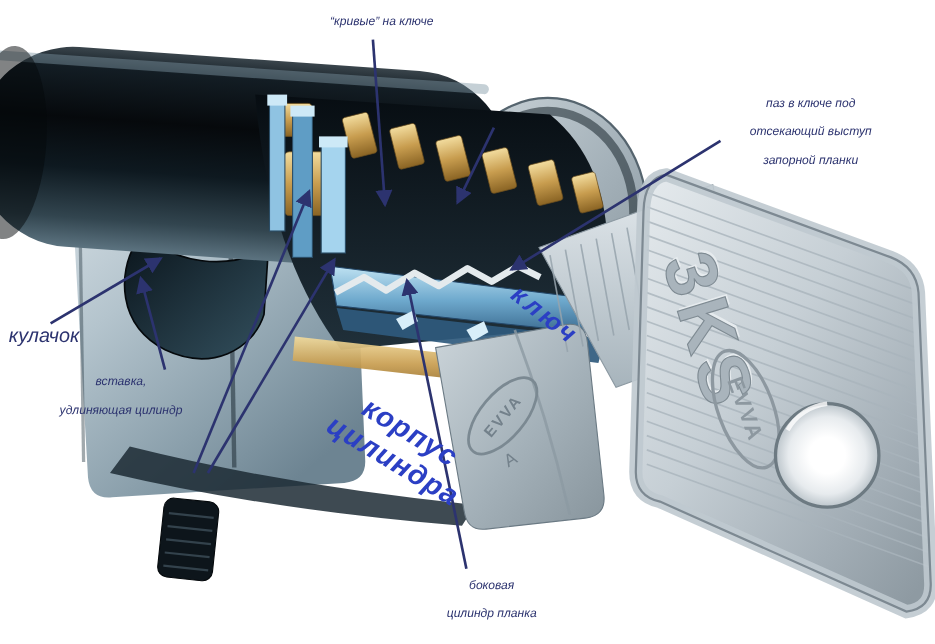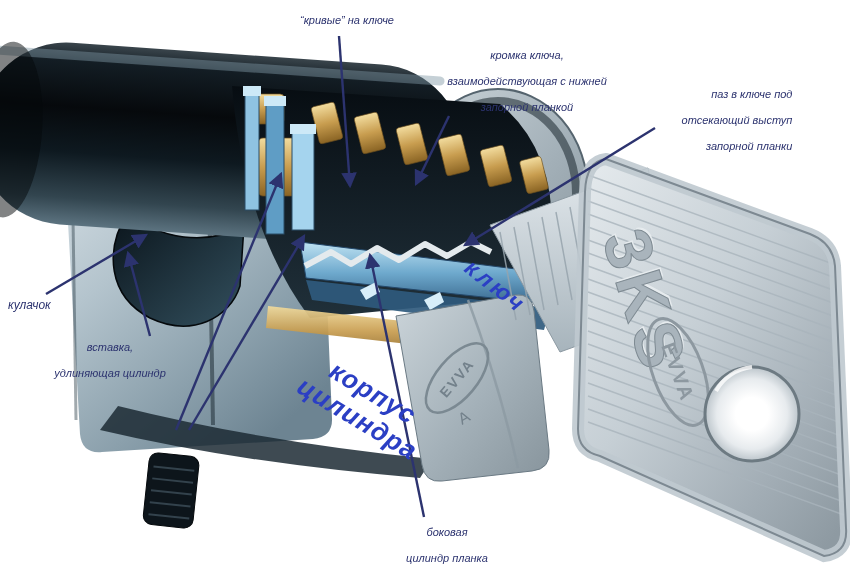--- a/index.html
+++ b/index.html
@@ -5,22 +5,22 @@
   html,body{margin:0;padding:0;background:#fff;}
   #canvas{position:relative;width:850px;height:585px;background:#fff;overflow:hidden;
           font-family:"Liberation Sans",sans-serif;}
   #scene{position:absolute;left:0;top:0;}
   .lbl{position:absolute;font-style:italic;font-size:11px;line-height:26px;
        color:#2c336f;text-align:center;white-space:pre-line;transform:translateX(-50%);}
   .lbl-left{transform:none;text-align:left;}
   .lbl-blue{color:#2b3fc4;font-weight:bold;white-space:pre-line;}
   #lbl-krivye{left:347px;top:7px;}
   #lbl-kromka{left:527px;top:42px;}
-  #lbl-paz{left:737px;top:81px;text-align:right;}
-  #lbl-kulachok{left:8px;top:292px;font-size:12px;}
+  #lbl-paz{left:737px;top:81px;}
+  #lbl-kulachok{left:8px;top:292px;font-size:18px;}
   #lbl-vstavka{left:110px;top:334px;}
   #lbl-shtifty{left:233px;top:428px;}
   #lbl-bokovaya{left:447px;top:519px;}
   #lbl-kluch{left:476px;top:254px;transform:rotate(38deg);transform-origin:left top;
              font-size:23px;letter-spacing:3px;}
   #lbl-korpus{left:308px;top:336px;width:170px;transform:rotate(31deg);
               transform-origin:left top;font-size:26px;line-height:30px;letter-spacing:1px;}
 </style>
 </head>
 <body>
@@ -236,23 +236,20 @@
     <path d="M655,128 L465,245" marker-end="url(#arr)"></path>
     <path d="M46,294 L146,235" marker-end="url(#arr)"></path>
     <path d="M150,336 L128,253" marker-end="url(#arr)"></path>
     <path d="M176,430 L281,174" marker-end="url(#arr)"></path>
     <path d="M189,430 L304,236" marker-end="url(#arr)"></path>
     <path d="M424,517 L370,255" marker-end="url(#arr)"></path>
   </g>
 </svg>
 
 <div class="lbl" id="lbl-krivye">“кривые” на ключе</div>
-<div class="lbl" id="lbl-kromka">кромка ключа,
-взаимодействующая с нижней
-запорной планкой</div>
 <div class="lbl" id="lbl-paz">паз в ключе под
 отсекающий выступ
 запорной планки</div>
 <div class="lbl lbl-left" id="lbl-kulachok">кулачок</div>
 <div class="lbl" id="lbl-vstavka">вставка,
 удлиняющая цилиндр</div>
 <div class="lbl" id="lbl-bokovaya">боковая
 цилиндр планка</div>
 <div class="lbl lbl-left lbl-blue" id="lbl-kluch">ключ</div>
 <div class="lbl lbl-blue" id="lbl-korpus">корпус

